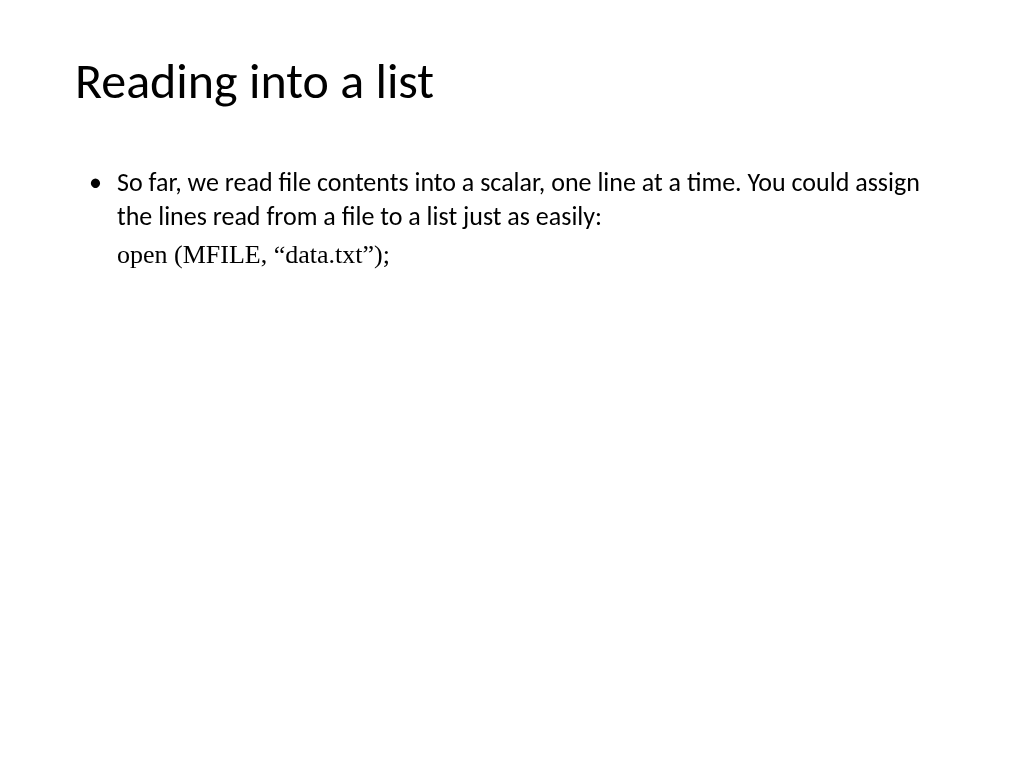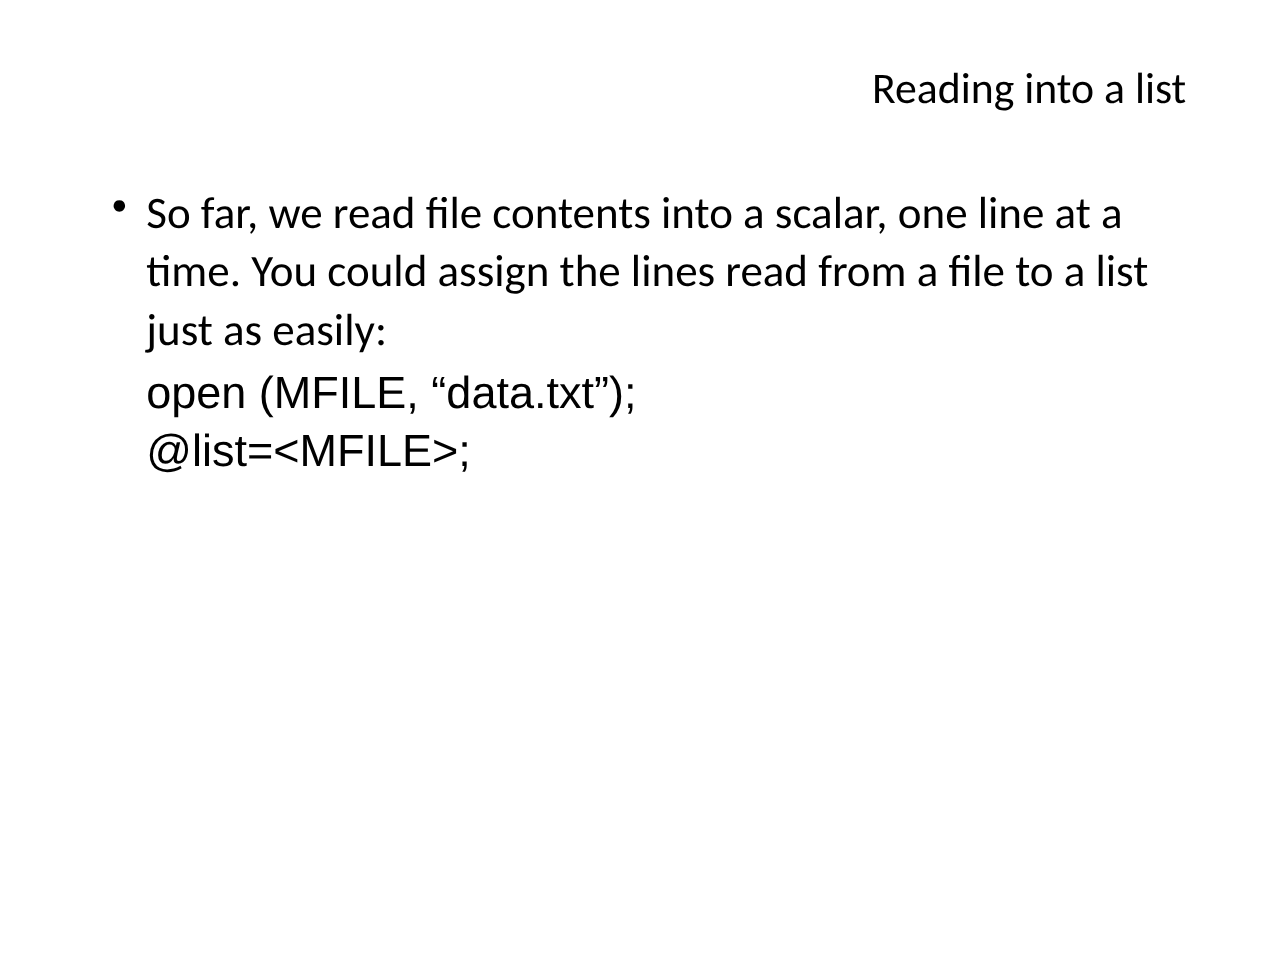--- a/index.html
+++ b/index.html
@@ -10,58 +10,57 @@
     body {
       width: 1024px;
       height: 768px;
       background: #ffffff;
       font-family: Calibri, 'Segoe UI', Arial, sans-serif;
       color: #000000;
       padding: 50px 75px 60px 75px;
       overflow: hidden;
     }
     .title {
-      font-size: 35px;
+      font-size: 50px;
       font-weight: 400;
-      text-align: right;
+      text-align: left;
       margin-bottom: 55px;
     }
     ul {
       list-style: none;
       padding-left: 0;
     }
     li {
-      font-size: 36px;
+      font-size: 26px;
       line-height: 1.3;
       margin-bottom: 14px;
       padding-left: 42px;
       position: relative;
     }
     li::before {
       content: "•";
       position: absolute;
       left: 14px;
       top: 0;
       font-size: 26px;
     }
     .code {
-      font-family: Liberation Sans, sans-serif;
+      font-family: Liberation Serif, serif;
       display: block;
       margin-top: 4px;
     }
     .code-line {
       display: block;
     }
   </style>
 </head>
 <body>
 
 <h1 class="title">Reading into a list</h1>
 
 <ul>
   <li>
     <span>So far, we read file contents into a scalar, one line at a time.  You could assign the lines read from a file to a list just as easily:</span>
     <span class="code">
       <span class="code-line">open (MFILE, “data.txt”);</span>
-      <span class="code-line">@list=&lt;MFILE&gt;;</span>
     </span>
   </li>
 </ul>
 
 </body></html>

